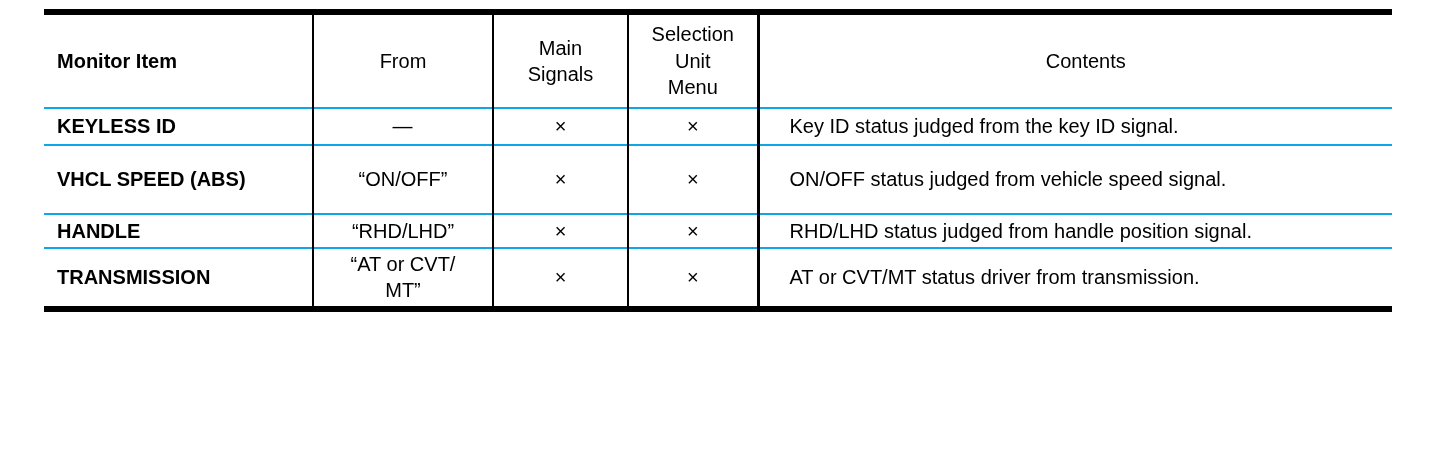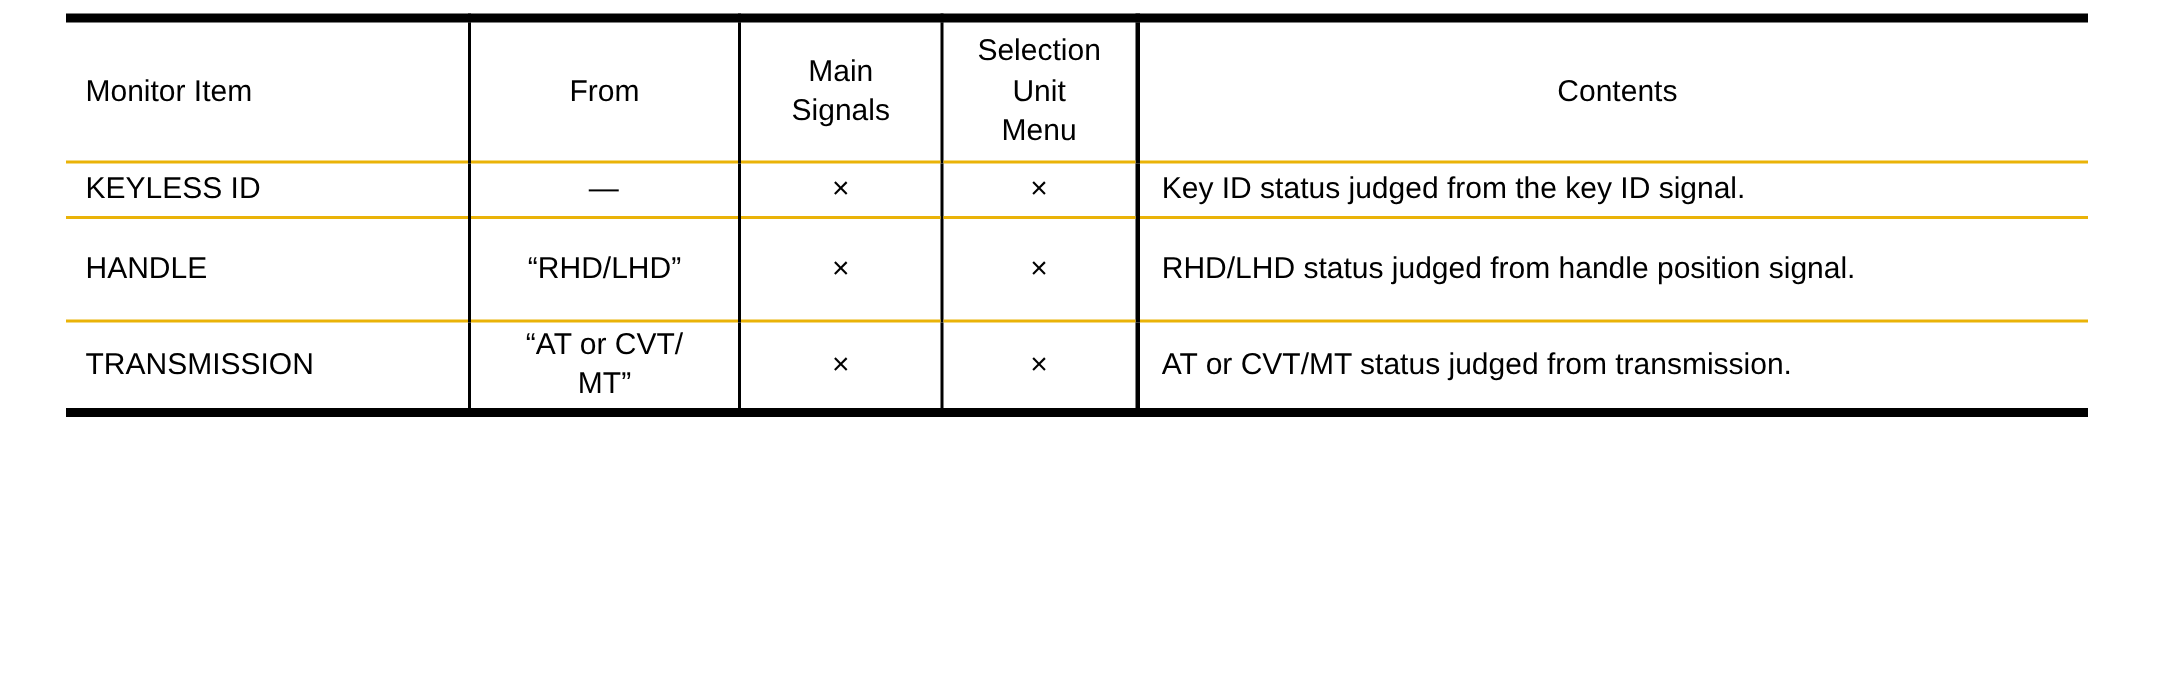--- a/index.html
+++ b/index.html
@@ -31,33 +31,33 @@
   .monitor-table td {
     font-weight: normal;
     font-size: 20px;
     line-height: 1.32;
     vertical-align: middle;
     padding: 2px 6px;
     white-space: pre-line;
     overflow: hidden;
   }
   
-  .monitor-table tbody td { border-top: 2px solid #eab308; }
+  .monitor-table tbody td { border-top: 2px solid #0ea5e9; }
   
   .monitor-table th:not(:last-child),
   .monitor-table td:not(:last-child) { border-right: 2px solid #000; }
   .monitor-table th:nth-child(4),
   .monitor-table td:nth-child(4) { border-right: 3px solid #000; }
 
   
-  .monitor-table .col-item   { text-align: left;  padding-left: 13px; }
+  .monitor-table .col-item   { text-align: left;  padding-left: 13px; font-weight: bold; }
   .monitor-table .col-unit,
   .monitor-table .col-main,
   .monitor-table .col-sel    { text-align: center; }
-  .monitor-table .col-cont   { text-align: left;  padding-left: 15px; padding-right: 10px; }
+  .monitor-table .col-cont   { text-align: left;  padding-left: 30px; padding-right: 10px; }
 
   
   .monitor-table thead th { text-align: center; padding-left: 6px; height: 88px; }
 
   
   .monitor-table tbody tr:nth-child(1) { height: 37px; }
   .monitor-table tbody tr:nth-child(2) { height: 69px; }
   .monitor-table tbody tr:nth-child(3) { height: 34px; }
   .monitor-table tbody tr:nth-child(4) { height: 36px; }
   .monitor-table tbody tr:nth-child(5) { height: 65px; }
@@ -92,29 +92,36 @@
     </thead>
     <tbody>
       <tr>
         <td class="col-item">KEYLESS ID</td>
         <td class="col-unit dash">—</td>
         <td class="col-main mark">×</td>
         <td class="col-sel mark">×</td>
         <td class="col-cont">Key ID status judged from the key ID signal.</td>
       </tr>
       <tr>
+        <td class="col-item">VHCL SPEED (ABS)</td>
+        <td class="col-unit">“ON/OFF”</td>
+        <td class="col-main mark">×</td>
+        <td class="col-sel mark">×</td>
+        <td class="col-cont">ON/OFF status judged from vehicle speed signal.</td>
+      </tr>
+      <tr>
         <td class="col-item">HANDLE</td>
         <td class="col-unit">“RHD/LHD”</td>
         <td class="col-main mark">×</td>
         <td class="col-sel mark">×</td>
         <td class="col-cont">RHD/LHD status judged from handle position signal.</td>
       </tr>
       <tr>
         <td class="col-item">TRANSMISSION</td>
         <td class="col-unit">“AT or CVT/
 MT”</td>
         <td class="col-main mark">×</td>
         <td class="col-sel mark">×</td>
-        <td class="col-cont">AT or CVT/MT status judged from transmission.</td>
+        <td class="col-cont">AT or CVT/MT status driver from transmission.</td>
       </tr>
     </tbody>
   </table>
 </div>
 
 </body></html>

